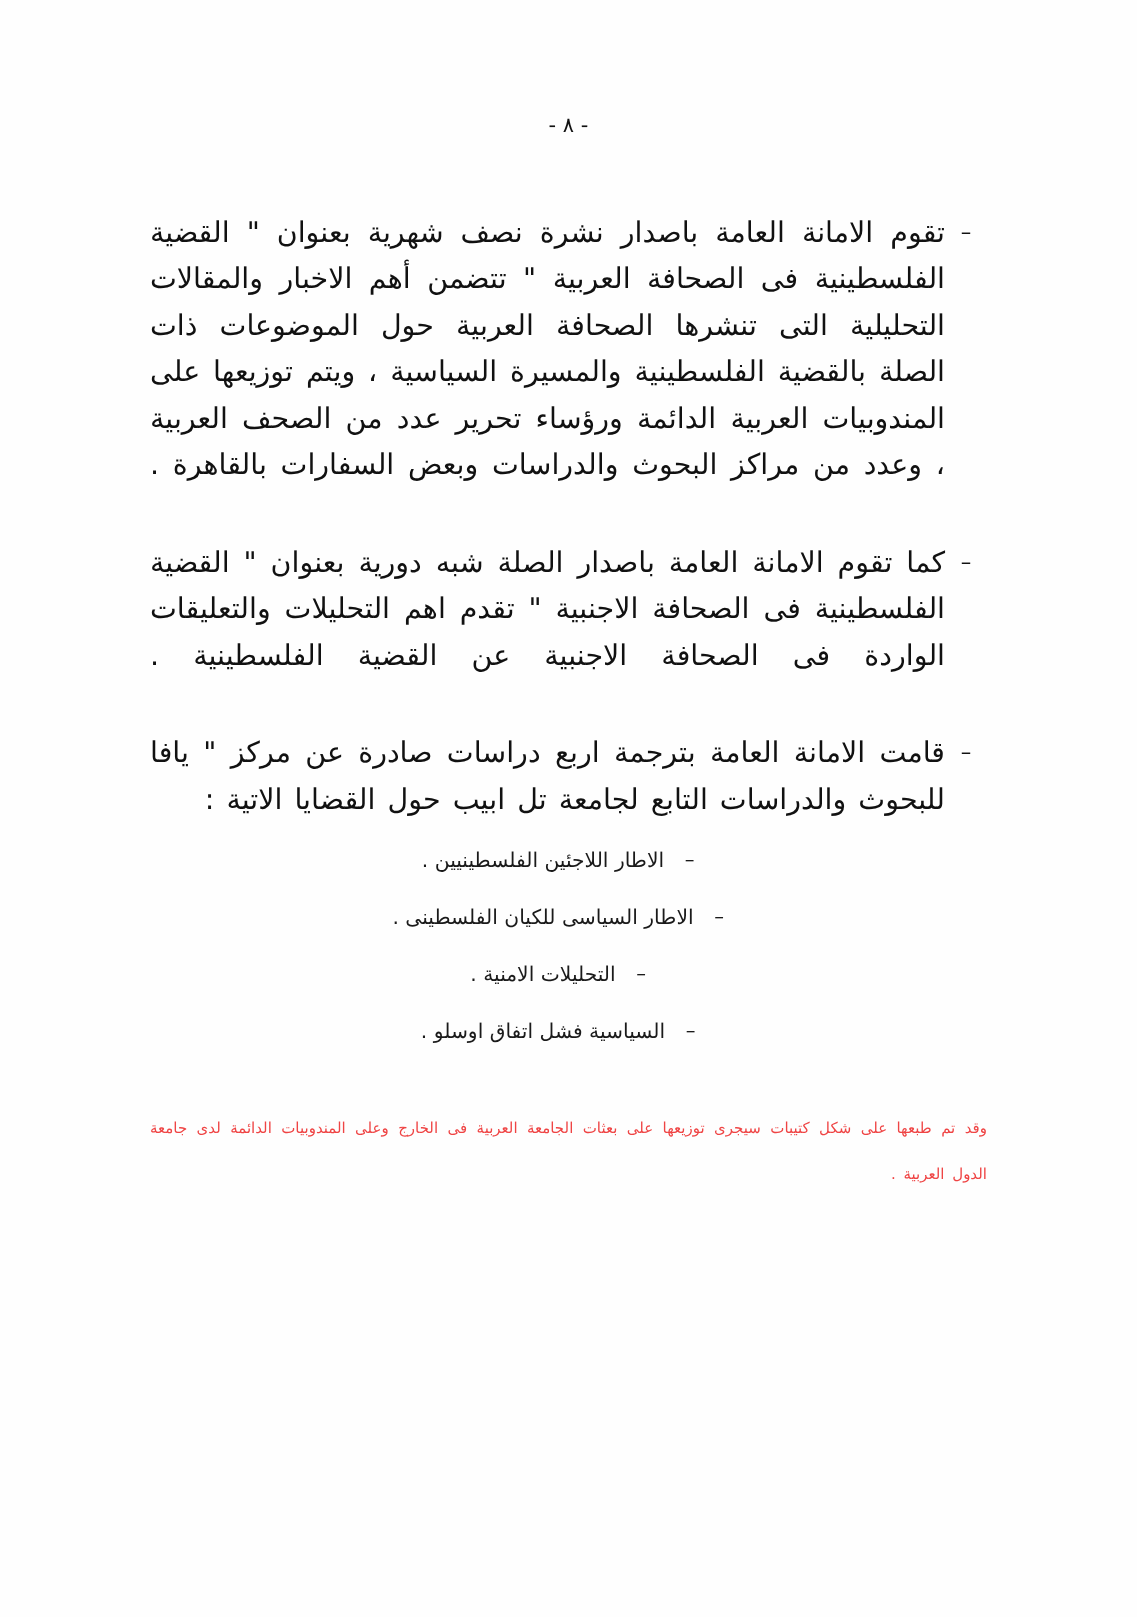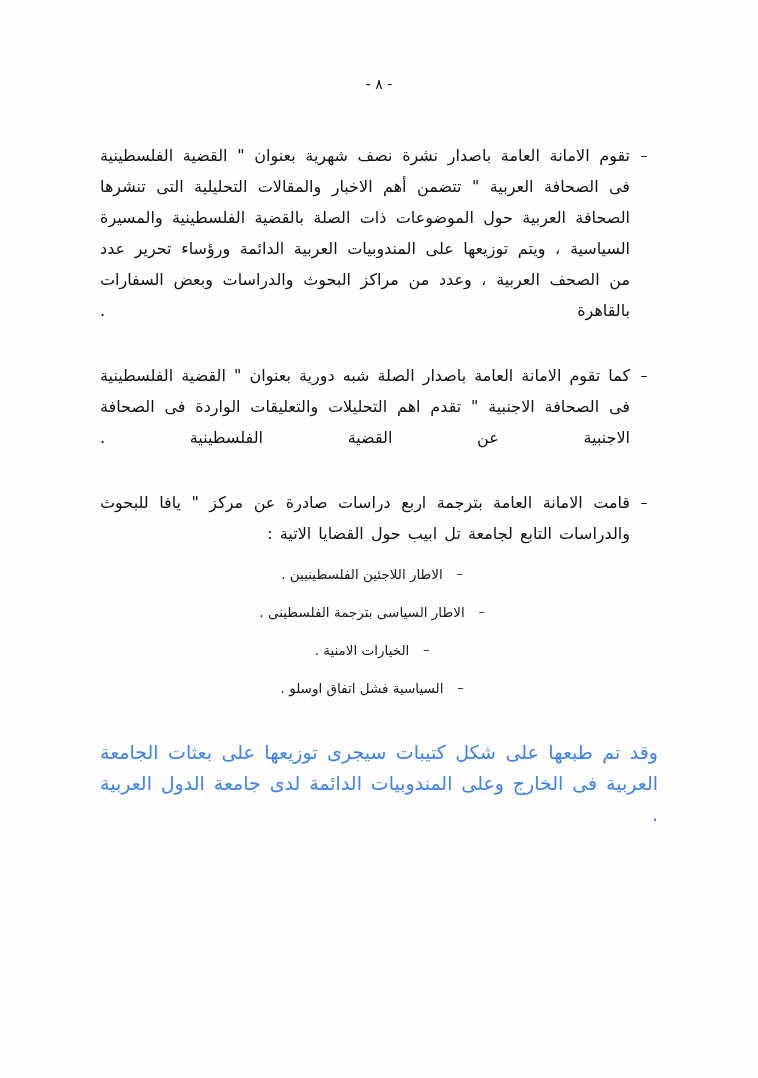--- a/index.html
+++ b/index.html
@@ -44,21 +44,21 @@
   .dash {
     flex: 0 0 auto;
     width: 28px;
     text-align: center;
     font-size: 14px;
     line-height: 31px;
     color: #111;
   }
   .para {
     flex: 1 1 auto;
-    font-size: 16px;
+    font-size: 19px;
     line-height: 31px;
     text-align: justify;
     text-align-last: justify;
     color: #111;
     word-spacing: 2px;
   }
   .para.last-right {
     text-align-last: right;
   }
   .sub-list {
@@ -80,25 +80,25 @@
     font-size: 13px;
     line-height: 30px;
   }
   .sub-text {
     font-size: 13.5px;
     line-height: 30px;
     white-space: nowrap;
   }
   .closing {
     margin-top: 34px;
-    font-size: 19px;
+    font-size: 10px;
     line-height: 31px;
     text-align: justify;
     text-align-last: right;
-    color: #3b82f6;
+    color: #ef4444;
     word-spacing: 2px;
   }
   .sub-list-wrap {
     margin-top: 4px;
     margin-right: 40px;
     margin-left: 40px;
   }
 </style>
 </head>
 <body>
@@ -125,25 +125,25 @@
     </div>
 
     <div class="sub-list-wrap">
       <ul class="sub-list">
         <li class="sub-item">
           <span class="sub-dash">–</span>
           <span class="sub-text">الاطار اللاجئين الفلسطينيين .</span>
         </li>
         <li class="sub-item">
           <span class="sub-dash">–</span>
-          <span class="sub-text">الاطار السياسى بترجمة الفلسطينى .</span>
+          <span class="sub-text">الاطار السياسى للكيان الفلسطينى .</span>
         </li>
         <li class="sub-item">
           <span class="sub-dash">–</span>
-          <span class="sub-text">الخيارات الامنية .</span>
+          <span class="sub-text">التحليلات الامنية .</span>
         </li>
         <li class="sub-item">
           <span class="sub-dash">–</span>
           <span class="sub-text">السياسية فشل اتفاق اوسلو .</span>
         </li>
       </ul>
     </div>
 
     <div class="closing">وقد تم طبعها على شكل كتيبات سيجرى توزيعها على بعثات الجامعة العربية فى الخارج وعلى المندوبيات الدائمة لدى جامعة الدول العربية .</div>
 

